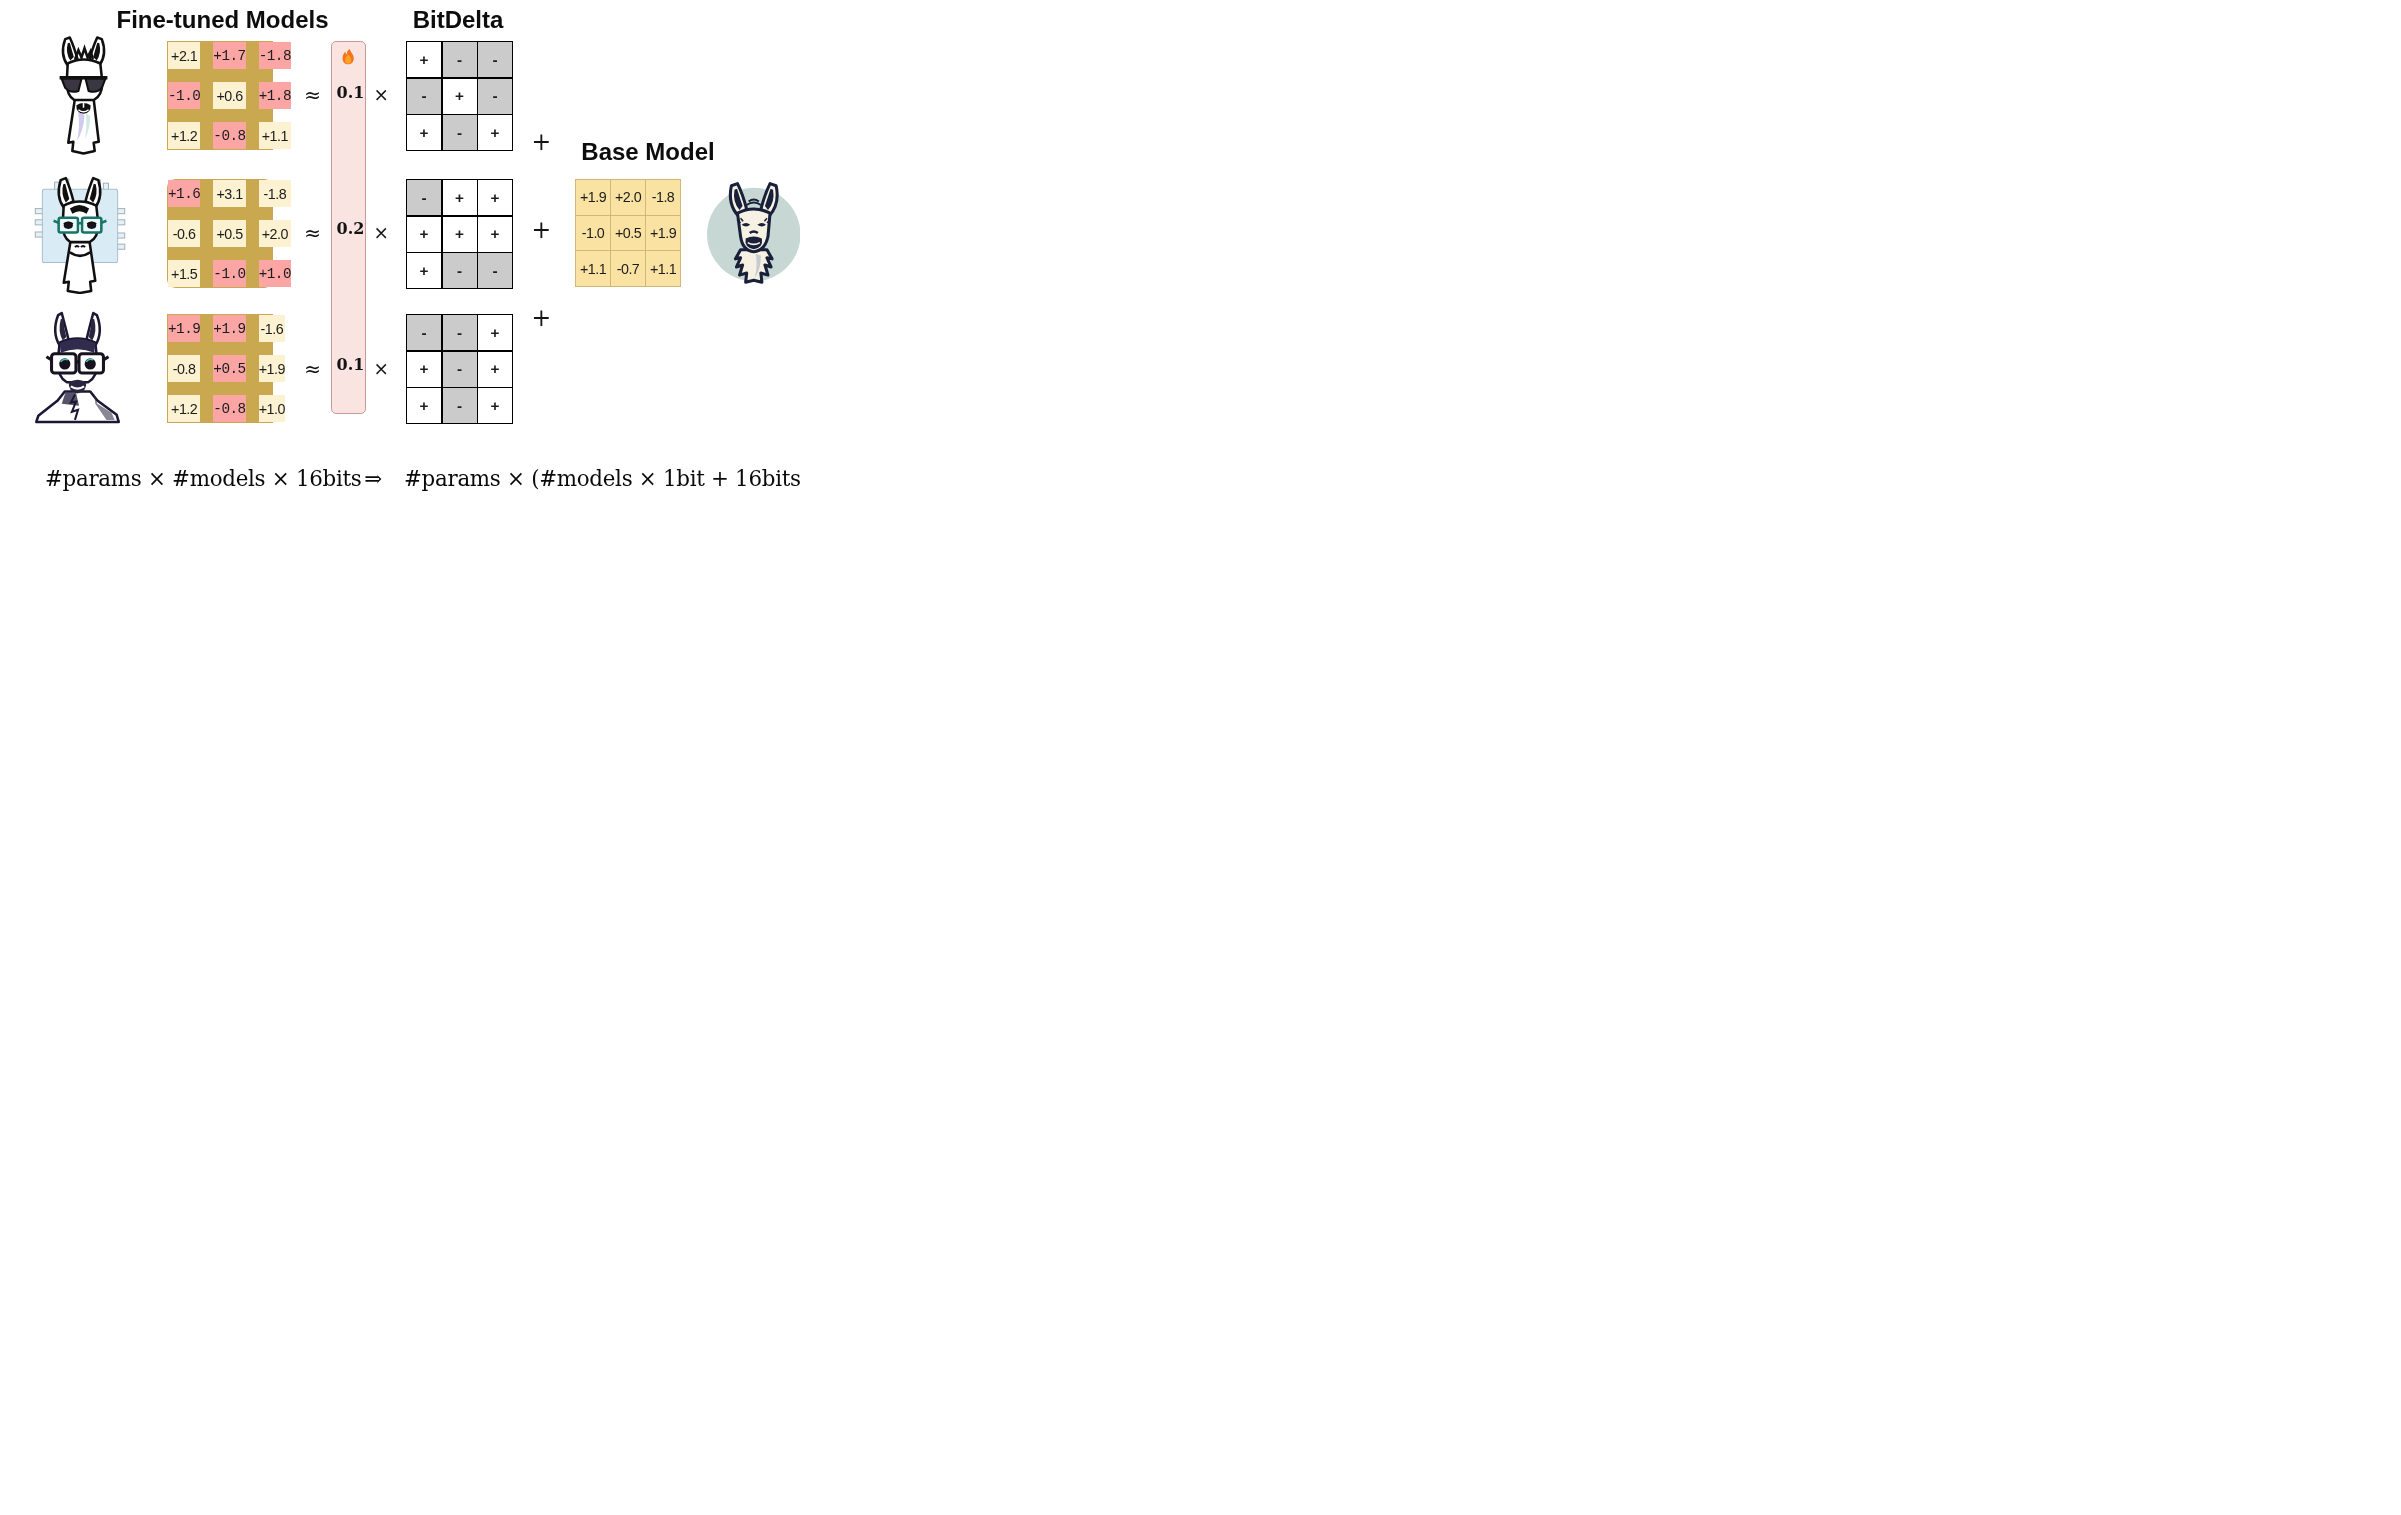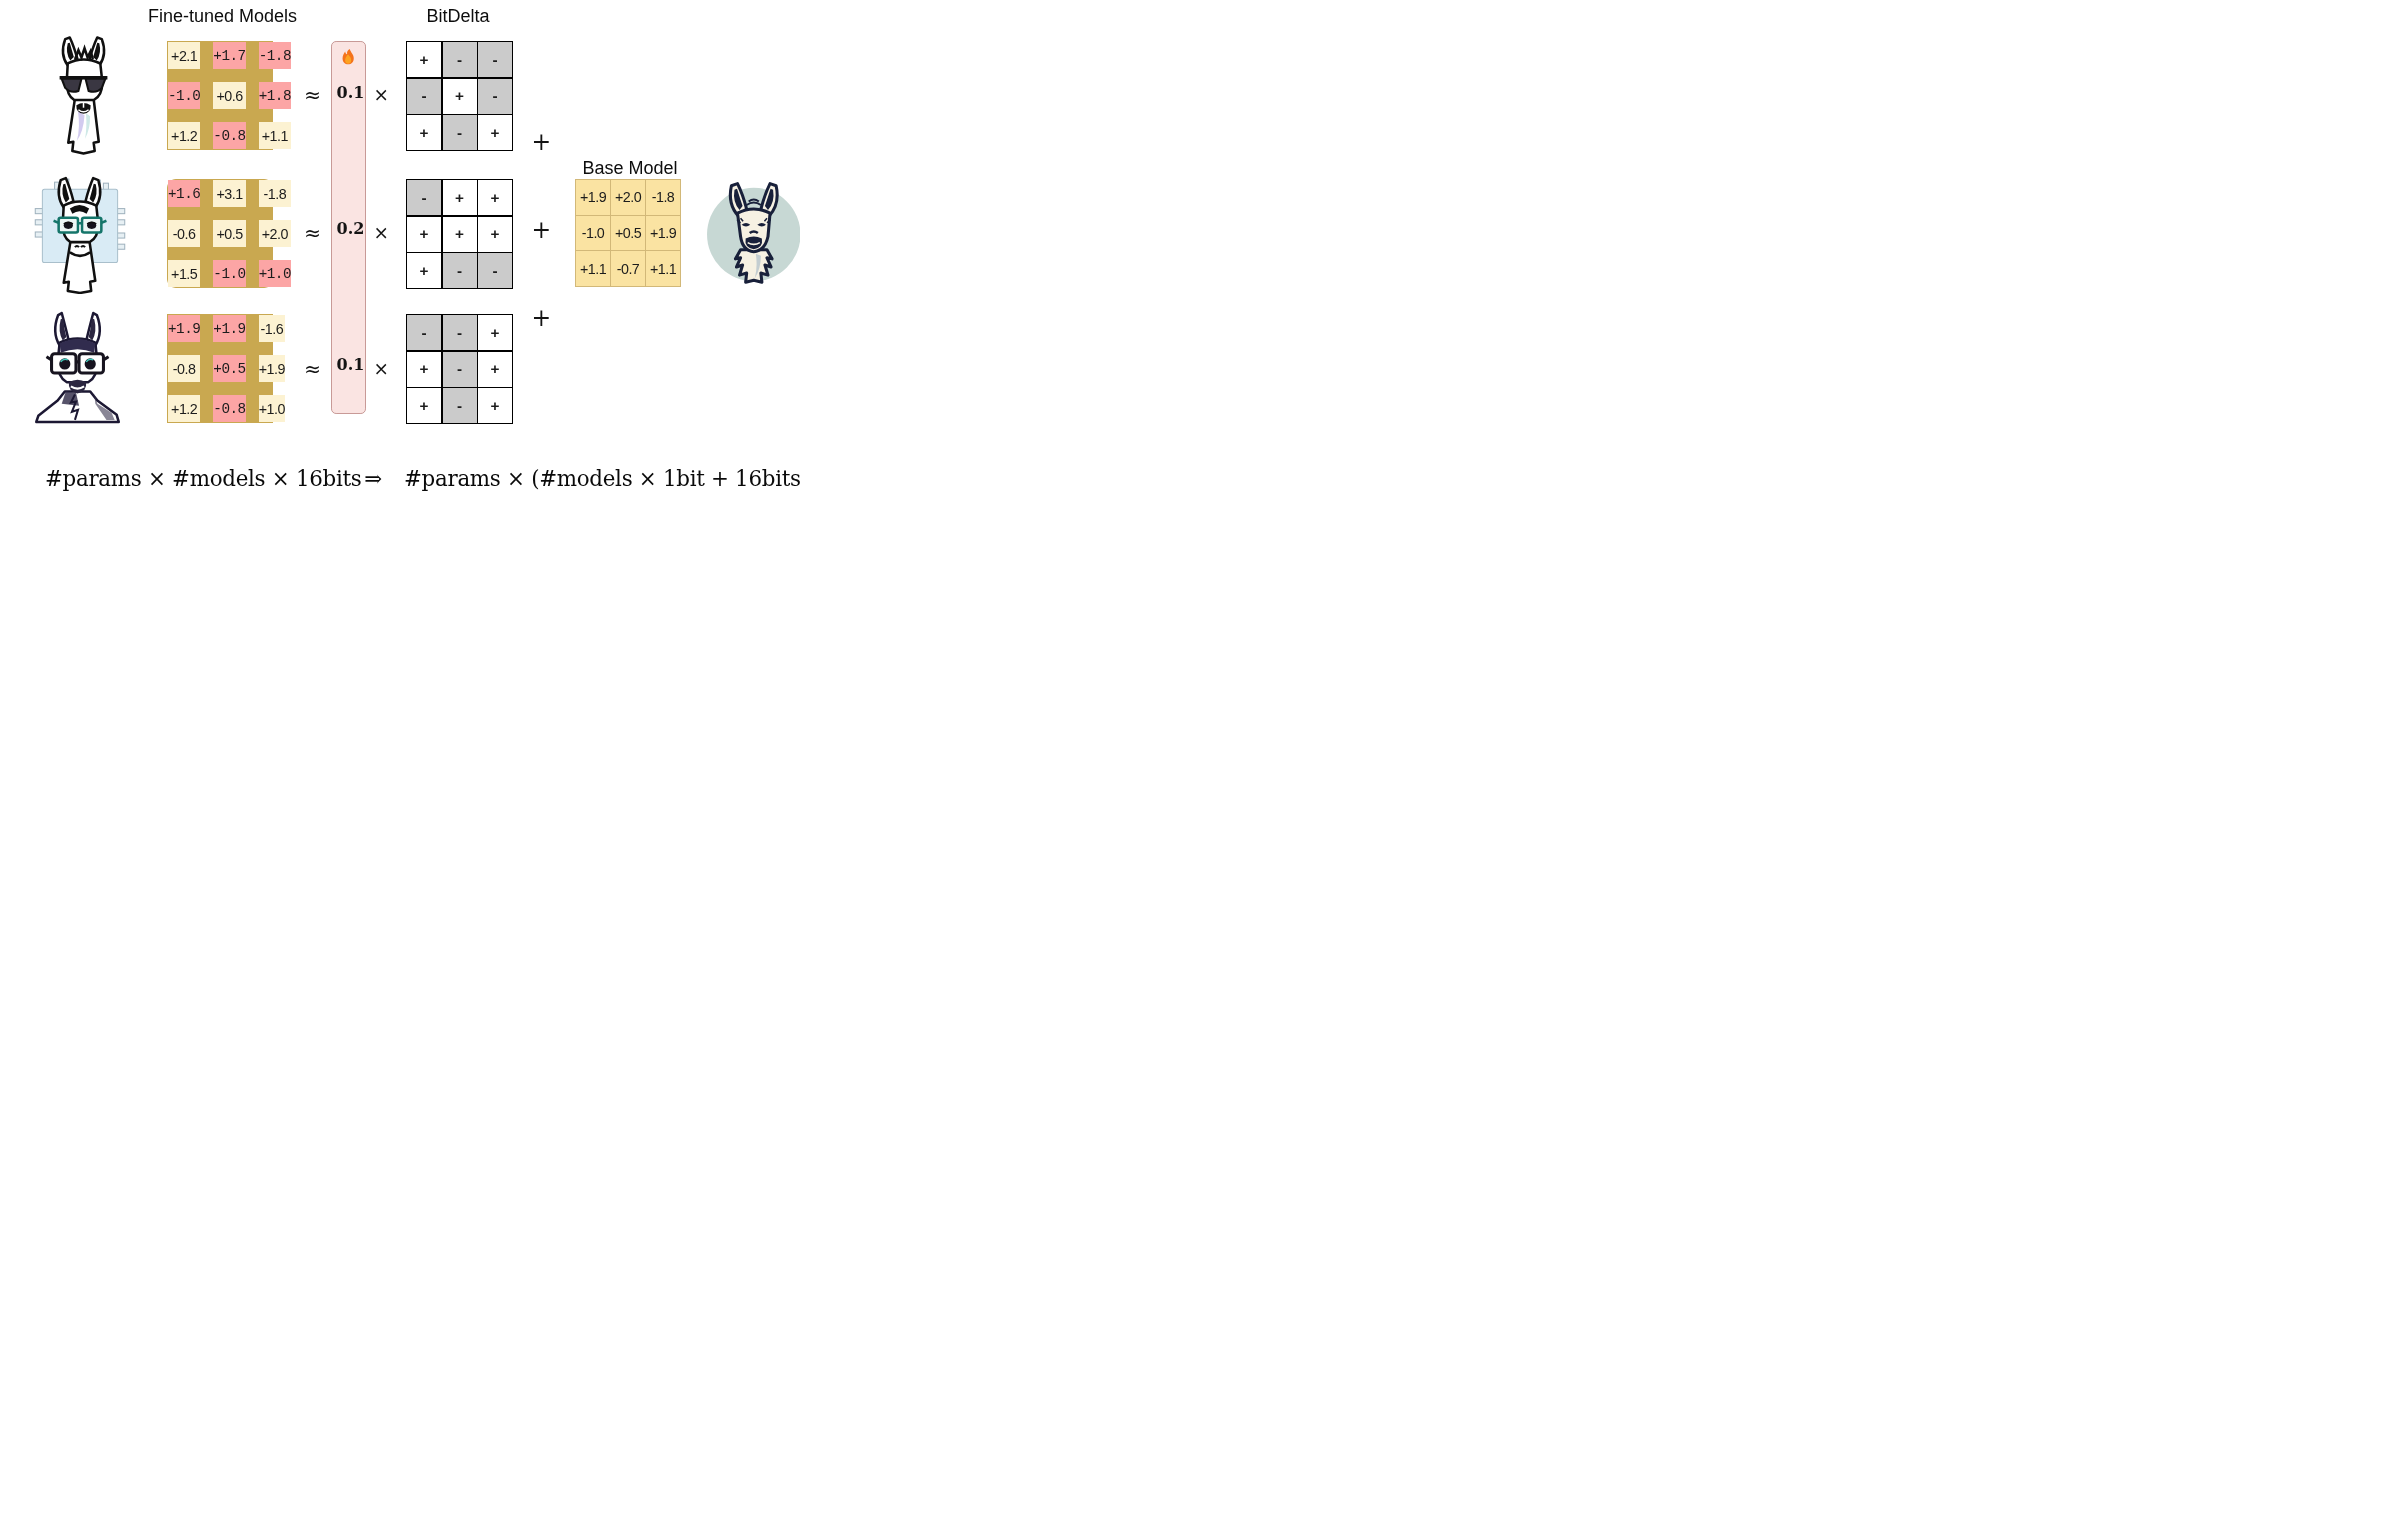--- a/index.html
+++ b/index.html
@@ -1,18 +1,18 @@
 <!DOCTYPE html>
 <html style="font-size:8.2px"><head>
 <meta charset="utf-8">
 <style>
   html,body{margin:0;padding:0;background:#fff;}
   #page{position:relative;width:800px;height:505px;background:#ffffff;overflow:hidden;
         font-family:"Liberation Sans",sans-serif;color:#111;}
-  .title{position:absolute;text-align:center;font-size:18px;font-weight:400;color:#0d0d0d;
+  .title{position:absolute;text-align:center;font-size:24px;font-weight:700;color:#0d0d0d;
          letter-spacing:0;white-space:nowrap;}
   
   .matrix{position:absolute;display:grid;grid-template-columns:repeat(3,1fr);grid-template-rows:repeat(3,1fr);}
   .ft{width:104px;height:107px;gap:13px;background:#C9A850;border:1px solid #C9A850;}
   .sg{width:105px;height:108px;gap:1.5px;background:#000;border:1.5px solid #000;}
   .bm{width:104px;height:106px;gap:1px;background:#D2B878;border:1px solid #D2B878;}
   .cell{display:flex;align-items:center;justify-content:center;font-size:14.3px;letter-spacing:-0.5px;color:#1c1c1c;}
   .cell.light{background:#FCF2D2;}
   .cell.dark{background:#fca5a5;font-family:Liberation Mono, monospace;}
   .cell.pos{background:#ffffff;}
@@ -36,21 +36,21 @@
            font-family:"DejaVu Serif",serif;font-size:21.4px;letter-spacing:-0.3px;color:#0a0a0a;white-space:nowrap;}
   .svgimg{position:absolute;}
 </style>
 </head>
 <body>
 
 <div id="page">
 
   <div class="title" style="left:95px;top:6.1px;width:255px;">Fine-tuned Models</div>
   <div class="title" style="left:356px;top:6.1px;width:204px;">BitDelta</div>
-  <div class="title" style="left:528px;top:138px;width:204px;margin-top:20px;">Base Model</div>
+  <div class="title" style="left:546px;top:138px;width:204px;">Base Model</div>
 
   <svg class="svgimg" style="left:44px;top:34px;" width="78" height="122" viewBox="0 0 152 240" aria-label="fine-tuned llama with sunglasses">
     <g fill="#ffffff" stroke="#101010" stroke-width="5" stroke-linejoin="round" stroke-linecap="round">
       <path d="M60 128 L47 214 L57 212 L55 230 L77 235 L99 230 L97 214 L107 212 L97 128 Z"></path>
       <path d="M41 10 Q30 40 46 62 L65 49 Q58 24 50 7 Z"></path>
       <path d="M113 10 Q124 40 108 62 L89 49 Q96 24 104 7 Z"></path>
       <path d="M46 58 Q77 42 110 58 L114 94 Q114 122 97 130 L59 130 Q44 122 44 94 Z"></path>
     </g>
     <path d="M46 18 Q41 37 51 52 L58 45 Q53 28 50 17 Z" fill="#101010"></path>
     <path d="M108 18 Q113 37 103 52 L96 45 Q101 28 104 17 Z" fill="#101010"></path>

